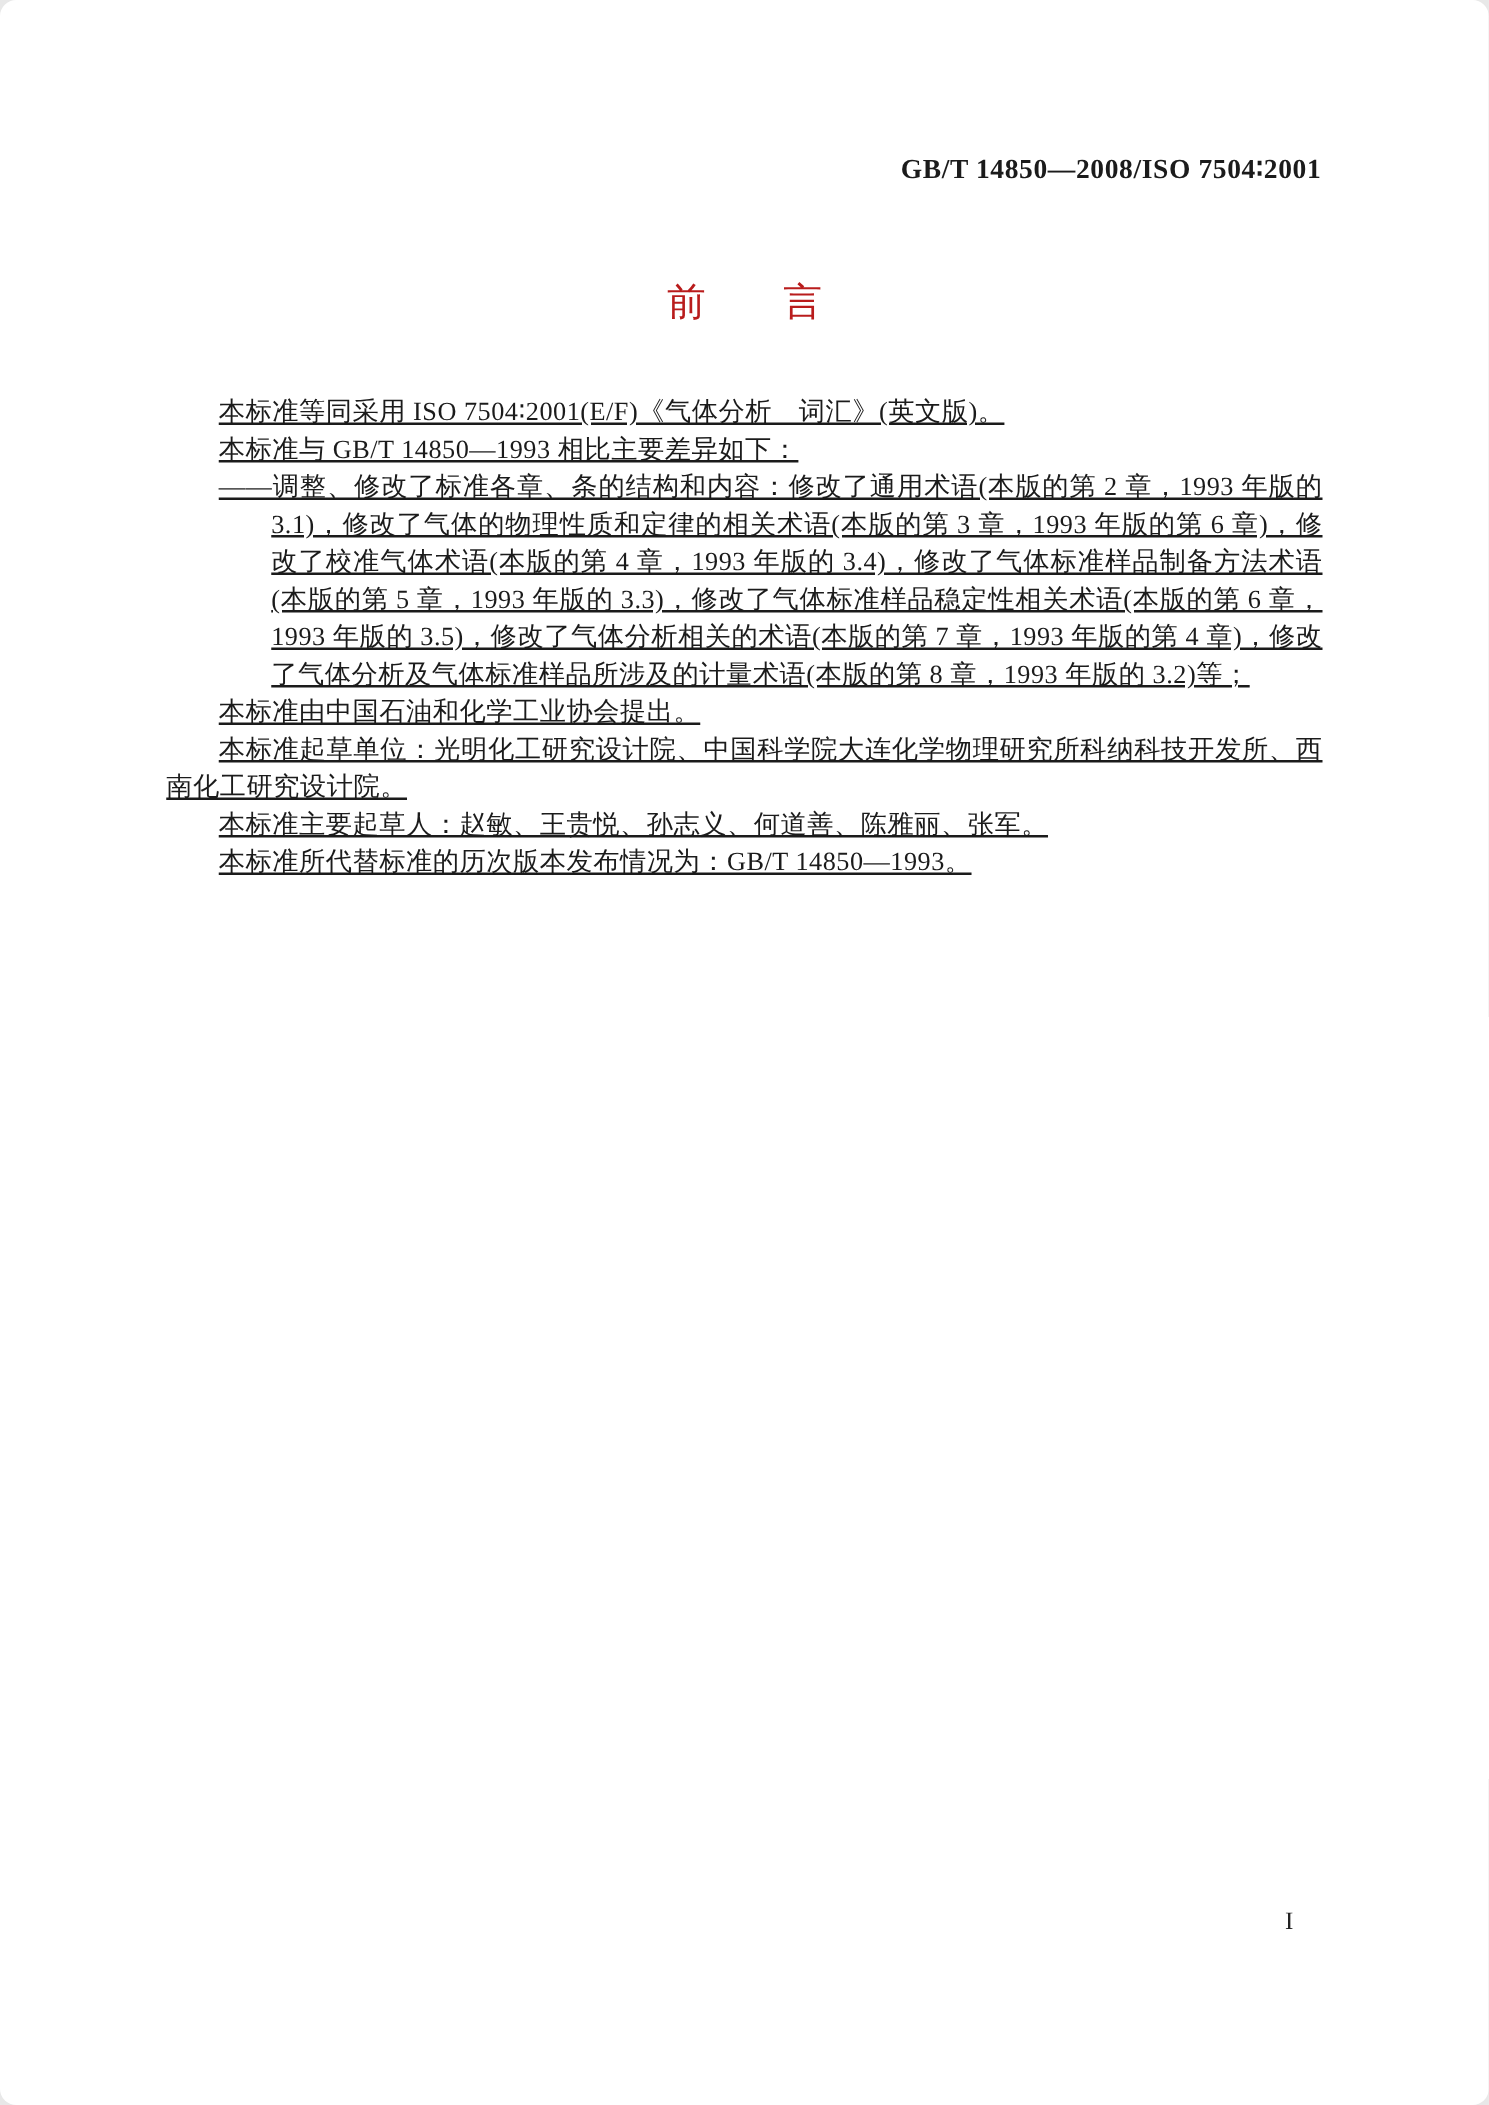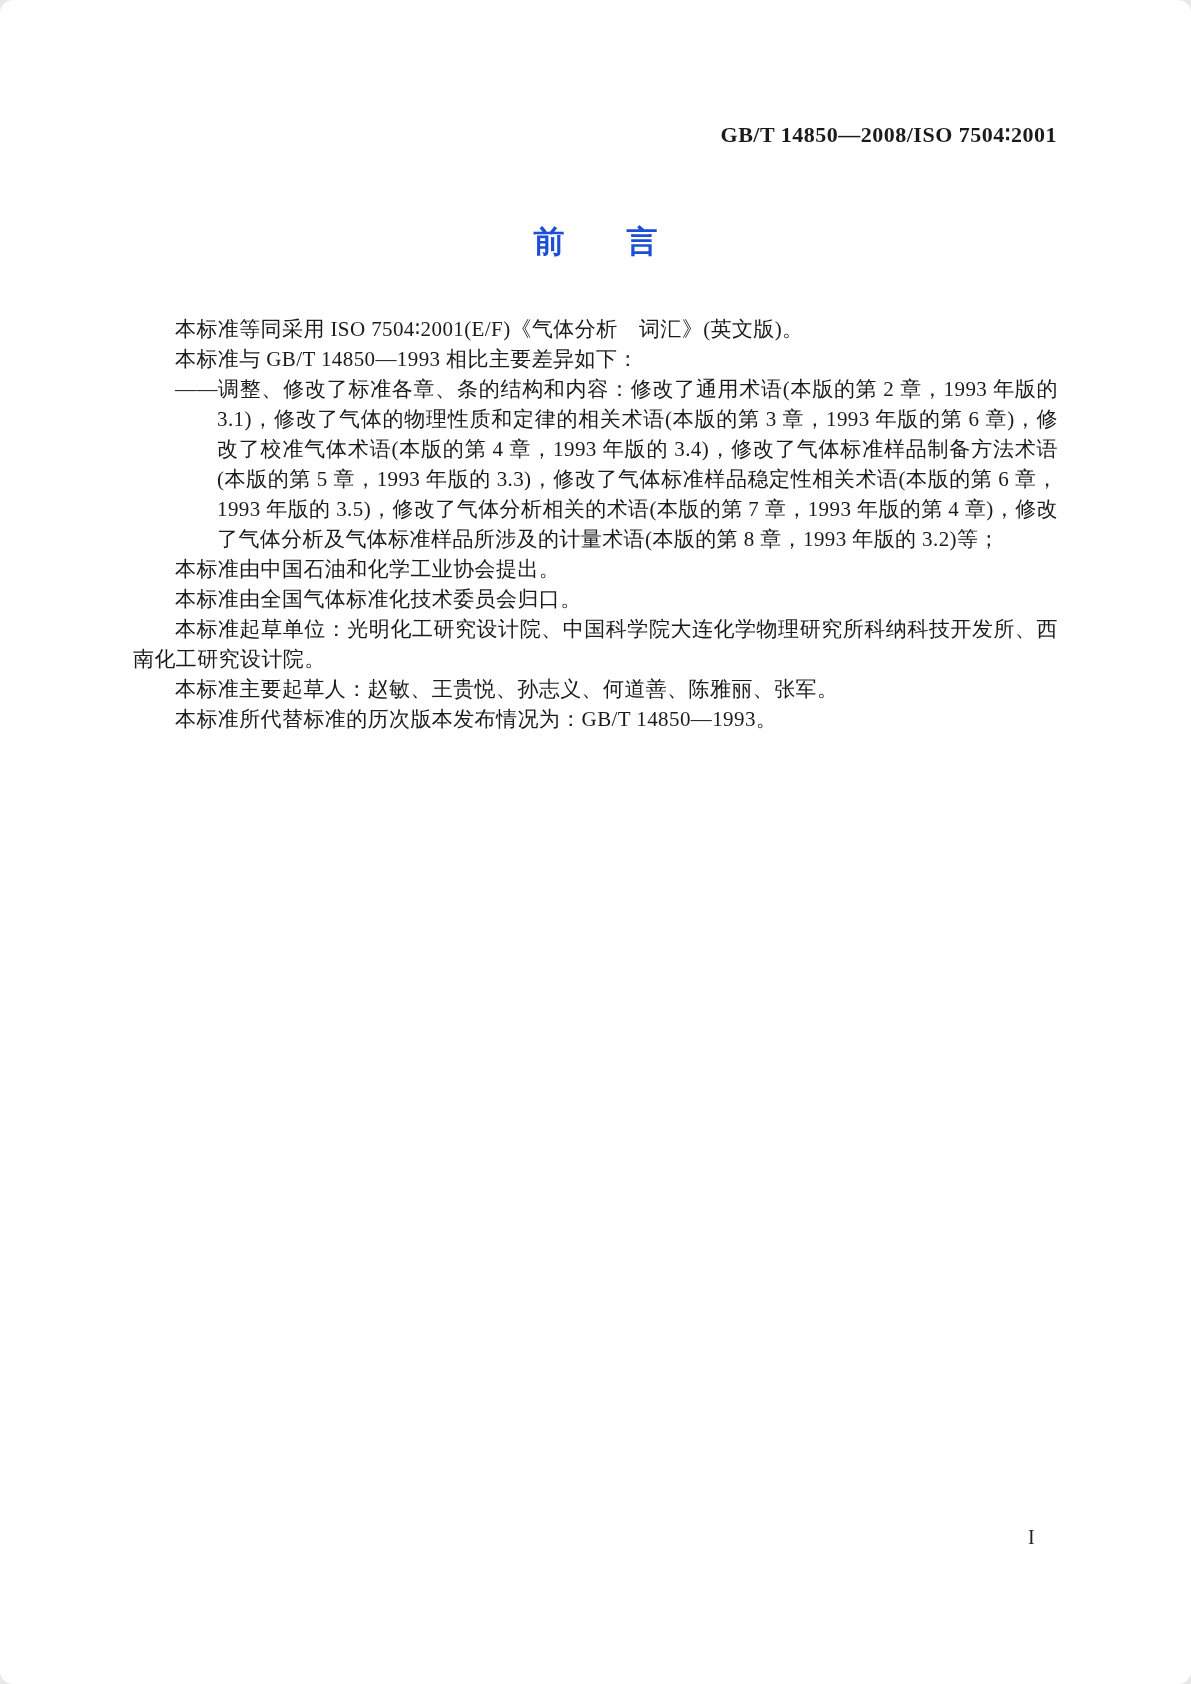--- a/index.html
+++ b/index.html
@@ -30,39 +30,40 @@
     white-space: nowrap;
   }
   .doc-title {
     position: absolute;
     top: 222px;
     left: 0;
     width: 100%;
     margin: 0;
     text-align: center;
     font-family: "Liberation Sans", "DejaVu Sans", sans-serif;
-    font-weight: bold;
+    font-weight: normal;
     font-size: 31px;
     line-height: 40px;
-    color: #1d4ed8;
+    color: #b91c1c;
   }
   .foreword-body {
     position: absolute;
     left: 133px;
     top: 314px;
     width: 925px;
     font-size: 21px;
     line-height: 30px;
     text-align: justify;
     text-justify: inter-ideograph;
     letter-spacing: 0.4px;
   }
   .foreword-body p {
     margin: 0;
     padding: 0;
+    text-decoration: underline;
   }
   .foreword-body p.para {
     text-indent: 2em;
   }
   .foreword-body p.list {
     padding-left: 4em;
     text-indent: -2em;
   }
   .page-number {
     position: absolute;
@@ -79,21 +80,20 @@
 
   <div class="header-code">GB/T 14850—2008/ISO 7504∶2001</div>
 
   <h1 class="doc-title">前　　言</h1>
 
   <div class="foreword-body" id="foreword-body">
       <p class="para">本标准等同采用 ISO 7504∶2001(E/F)《气体分析　词汇》(英文版)。</p>
       <p class="para">本标准与 GB/T 14850—1993 相比主要差异如下：</p>
       <p class="list">——调整、修改了标准各章、条的结构和内容：修改了通用术语(本版的第 2 章，1993 年版的 3.1)，修改了气体的物理性质和定律的相关术语(本版的第 3 章，1993 年版的第 6 章)，修改了校准气体术语(本版的第 4 章，1993 年版的 3.4)，修改了气体标准样品制备方法术语(本版的第 5 章，1993 年版的 3.3)，修改了气体标准样品稳定性相关术语(本版的第 6 章，1993 年版的 3.5)，修改了气体分析相关的术语(本版的第 7 章，1993 年版的第 4 章)，修改了气体分析及气体标准样品所涉及的计量术语(本版的第 8 章，1993 年版的 3.2)等；</p>
       <p class="para">本标准由中国石油和化学工业协会提出。</p>
-      <p class="para">本标准由全国气体标准化技术委员会归口。</p>
       <p class="para">本标准起草单位：光明化工研究设计院、中国科学院大连化学物理研究所科纳科技开发所、西南化工研究设计院。</p>
       <p class="para">本标准主要起草人：赵敏、王贵悦、孙志义、何道善、陈雅丽、张军。</p>
       <p class="para">本标准所代替标准的历次版本发布情况为：GB/T 14850—1993。</p>
     </div>
 
   <div class="page-number">I</div>
 
 </div>
 
 </body></html>

